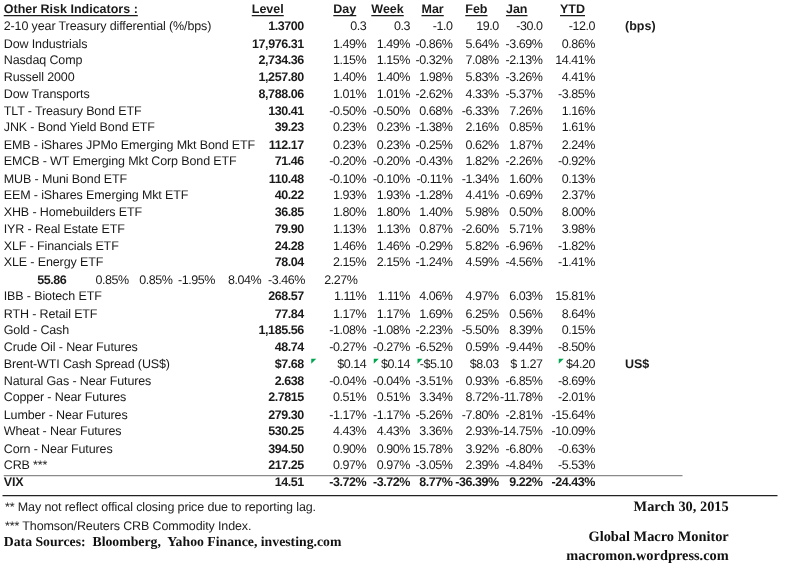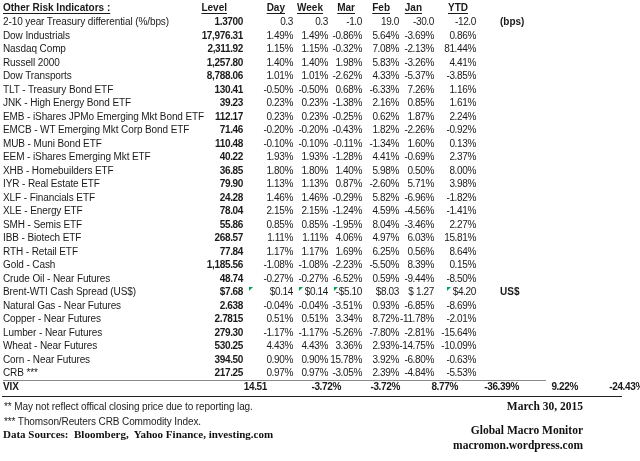--- a/index.html
+++ b/index.html
@@ -4,21 +4,21 @@
 <style>
   html,body{margin:0;padding:0;}
   body{
     width:640px;height:461px;position:relative;background:#ffffff;overflow:hidden;
     font-family:"Liberation Sans","DejaVu Sans",sans-serif;color:#1a1a1a;
   }
   
   .table{position:absolute;left:3px;top:1px;width:543px;}
   .trow{display:flex;height:13.5px;align-items:center;box-sizing:border-box;}
   .trow.header{height:14.5px;}
-  .trow.strong{font-weight:bold;gap:24px;}
+  .trow.strong{font-weight:bold;}
   .trow.sep{border-top:1px solid #8a8a8a;}
   .c{flex:none;box-sizing:border-box;position:relative;height:100%;display:flex;align-items:center;}
   .col-label{width:190px;}
   .col-level{width:50px;}
   .col-day{width:50px;}
   .col-week{width:35px;}
   .col-mar{width:34px;}
   .col-feb{width:37px;}
   .col-jan{width:35px;}
   .col-ytd{width:42px;}
@@ -141,39 +141,39 @@
       <div class="c num col-ytd">
         <span>0.86%</span>
       </div>
       <div class="c col-note"></div>
     </div>
     <div class="trow">
       <div class="c col-label">
         <span>Nasdaq Comp</span>
       </div>
       <div class="c num col-level">
-        <span>2,311.92</span>
+        <span>2,734.36</span>
       </div>
       <div class="c num col-day">
         <span>1.15%</span>
       </div>
       <div class="c num col-week">
         <span>1.15%</span>
       </div>
       <div class="c num col-mar">
         <span>-0.32%</span>
       </div>
       <div class="c num col-feb">
         <span>7.08%</span>
       </div>
       <div class="c num col-jan">
         <span>-2.13%</span>
       </div>
       <div class="c num col-ytd">
-        <span>81.44%</span>
+        <span>14.41%</span>
       </div>
       <div class="c col-note"></div>
     </div>
     <div class="trow">
       <div class="c col-label">
         <span>Russell 2000</span>
       </div>
       <div class="c num col-level">
         <span>1,257.80</span>
       </div>
@@ -246,21 +246,21 @@
       <div class="c num col-jan">
         <span>7.26%</span>
       </div>
       <div class="c num col-ytd">
         <span>1.16%</span>
       </div>
       <div class="c col-note"></div>
     </div>
     <div class="trow">
       <div class="c col-label">
-        <span>JNK - High Energy Bond ETF</span>
+        <span>JNK - Bond Yield Bond ETF</span>
       </div>
       <div class="c num col-level">
         <span>39.23</span>
       </div>
       <div class="c num col-day">
         <span>0.23%</span>
       </div>
       <div class="c num col-week">
         <span>0.23%</span>
       </div>
@@ -488,23 +488,20 @@
       </div>
       <div class="c num col-jan">
         <span>-4.56%</span>
       </div>
       <div class="c num col-ytd">
         <span>-1.41%</span>
       </div>
       <div class="c col-note"></div>
     </div>
     <div class="trow">
-      <div class="c col-label">
-        <span>SMH - Semis ETF</span>
-      </div>
       <div class="c num col-level">
         <span>55.86</span>
       </div>
       <div class="c num col-day">
         <span>0.85%</span>
       </div>
       <div class="c num col-week">
         <span>0.85%</span>
       </div>
       <div class="c num col-mar">

